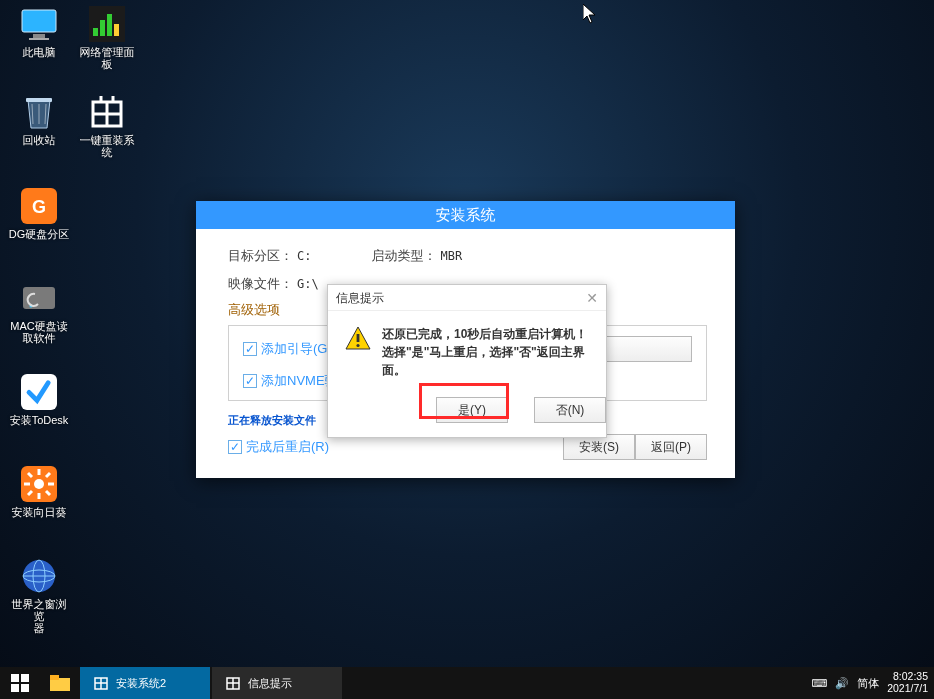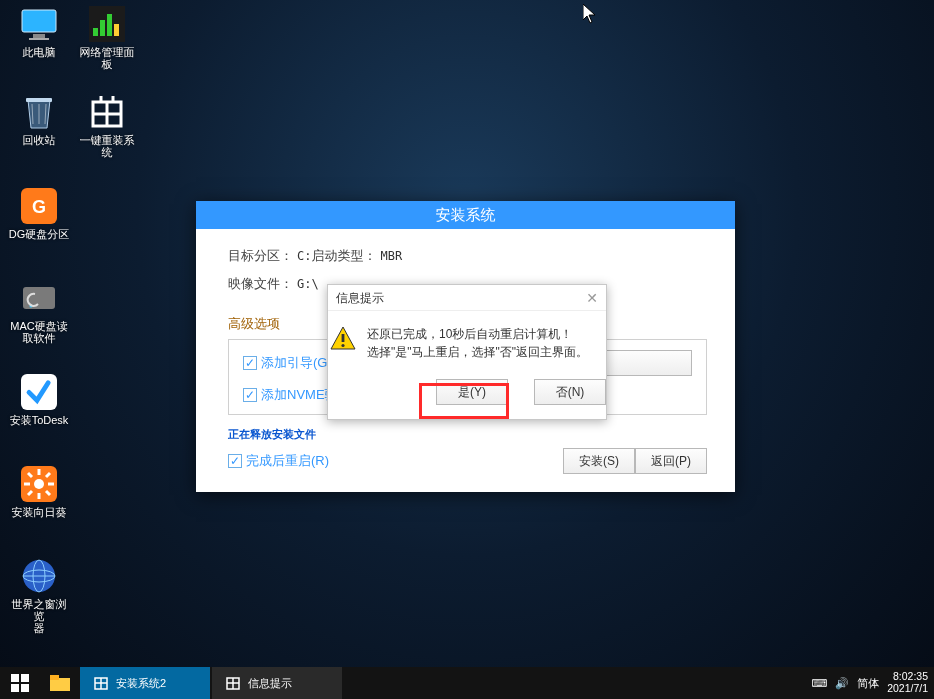--- a/index.html
+++ b/index.html
@@ -42,24 +42,24 @@
     color: #fff;
     text-align: center;
     height: 28px; line-height: 28px;
     font-size: 15px;
   }
   .main-body {
     padding: 18px 28px 18px 32px;
     font-size: 13px;
     color: #333;
   }
-  .row { display: flex; align-items: center; margin-bottom: 22px; }
+  .row { display: flex; align-items: center; margin-bottom: 8px; }
   .lbl { color: #444; font-size: 13px; }
   .val { color: #333; font-size: 12px; font-family: monospace; margin-left: 4px; }
-  .row2 { display: flex; }
+  .row2 { display: flex; gap: 60px; }
   .adv-hdr {
     color: #a16207; font-size: 13px; margin-top: 4px; margin-bottom: 6px;
   }
   .adv-box {
     border: 1px solid #d0d0d0;
     padding: 10px 14px 10px 14px;
     position: relative;
   }
   .chk-row { display: flex; align-items: center; gap: 4px; margin-bottom: 10px; }
   .chk-row:last-child { margin-bottom: 0; }
@@ -90,23 +90,23 @@
   }
   .modal-title {
     height: 26px; line-height: 26px;
     padding: 0 8px;
     font-size: 12px; color: #333;
     display: flex; justify-content: space-between; align-items: center;
     border-bottom: 1px solid #eee;
   }
   .modal-close { color: #999; font-size: 14px; cursor: pointer; }
   .modal-body {
-    padding: 14px 14px 10px 1px;
+    padding: 14px 14px 10px 16px;
     display: flex; gap: 10px;
-    font-size: 12px; color: #333;
+    font-size: 12px; color: #333; font-weight: bold;
   }
   .warn-icon {
     width: 28px; height: 28px; flex-shrink: 0;
   }
   .modal-text { line-height: 1.5; }
   .modal-btns {
     display: flex; justify-content: flex-end; gap: 26px;
     padding: 8px 0 14px;
   }
   .highlight-box {

